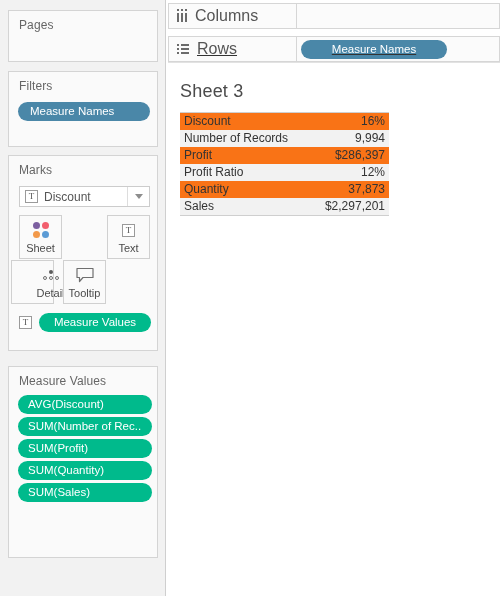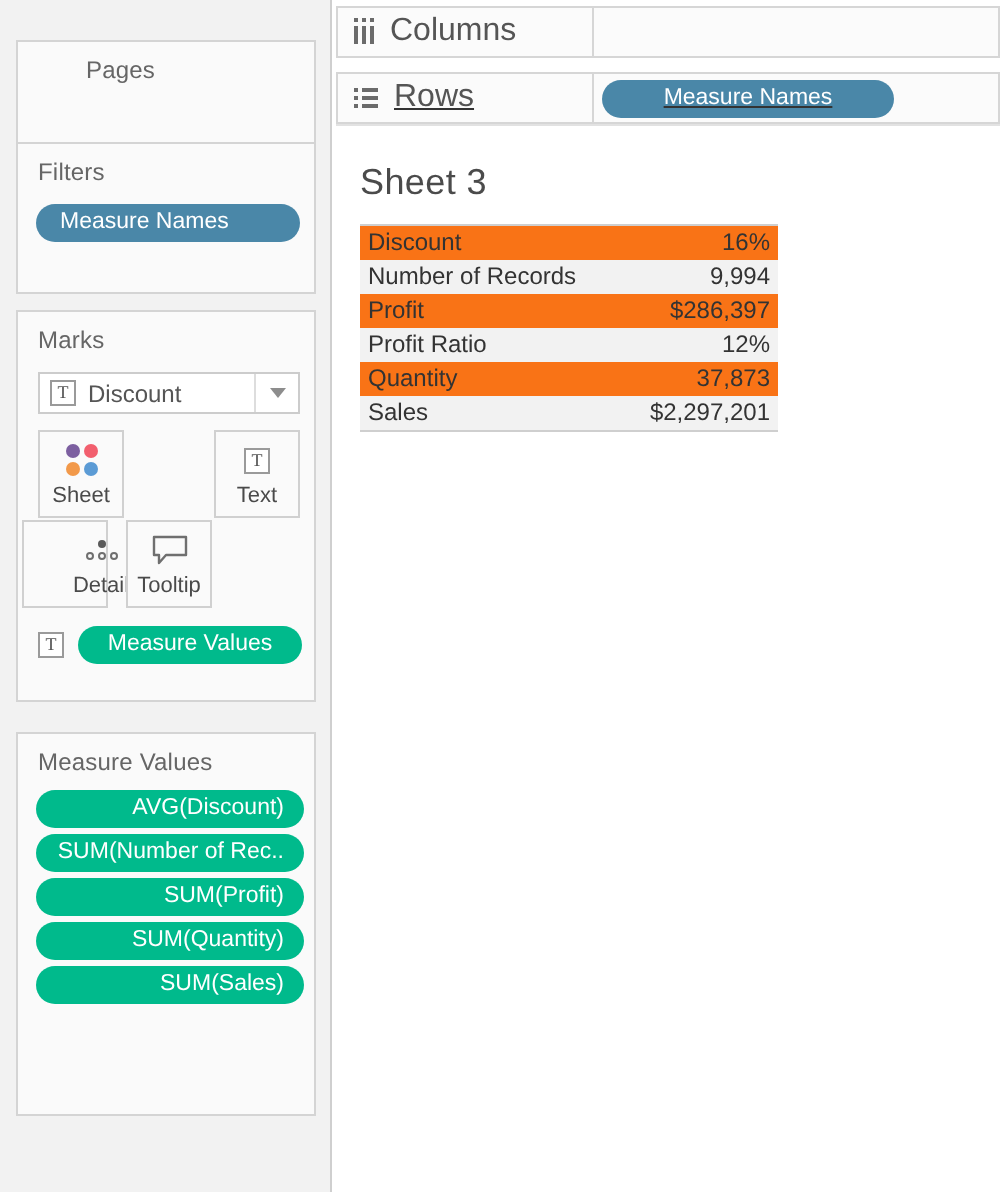--- a/index.html
+++ b/index.html
@@ -44,21 +44,21 @@
     box-sizing: border-box;
   }
   .card-title {
     font-size: 12px;
     color: #666666;
     padding: 7px 0 0 10px;
     line-height: 14px;
     letter-spacing: 0.1px;
   }
 
-  #card-pages { top: 20px;   height: 52px; padding-left: 24px; }
+  #card-pages { top: 10px;   height: 52px; }
   #card-filters { top: 71px; height: 76px; }
   #card-marks { top: 155px; height: 196px; }
   #card-measure-values { top: 366px; height: 192px; }
 
   
   .pill {
     display: inline-block;
     border-radius: 11px;
     color: #ffffff;
     font-size: 11.5px;
@@ -206,21 +206,20 @@
     text-align: center;
     padding: 0 6px;
   }
 
   
   #mv-list {
     position: absolute;
     left: 9px;
     top: 28px;
     width: 134px;
-    text-align: right;
   }
   #mv-list .pill {
     display: block;
     width: 134px;
     margin-bottom: 3px;
     padding: 0 10px;
   }
 
   
   #right-area {

